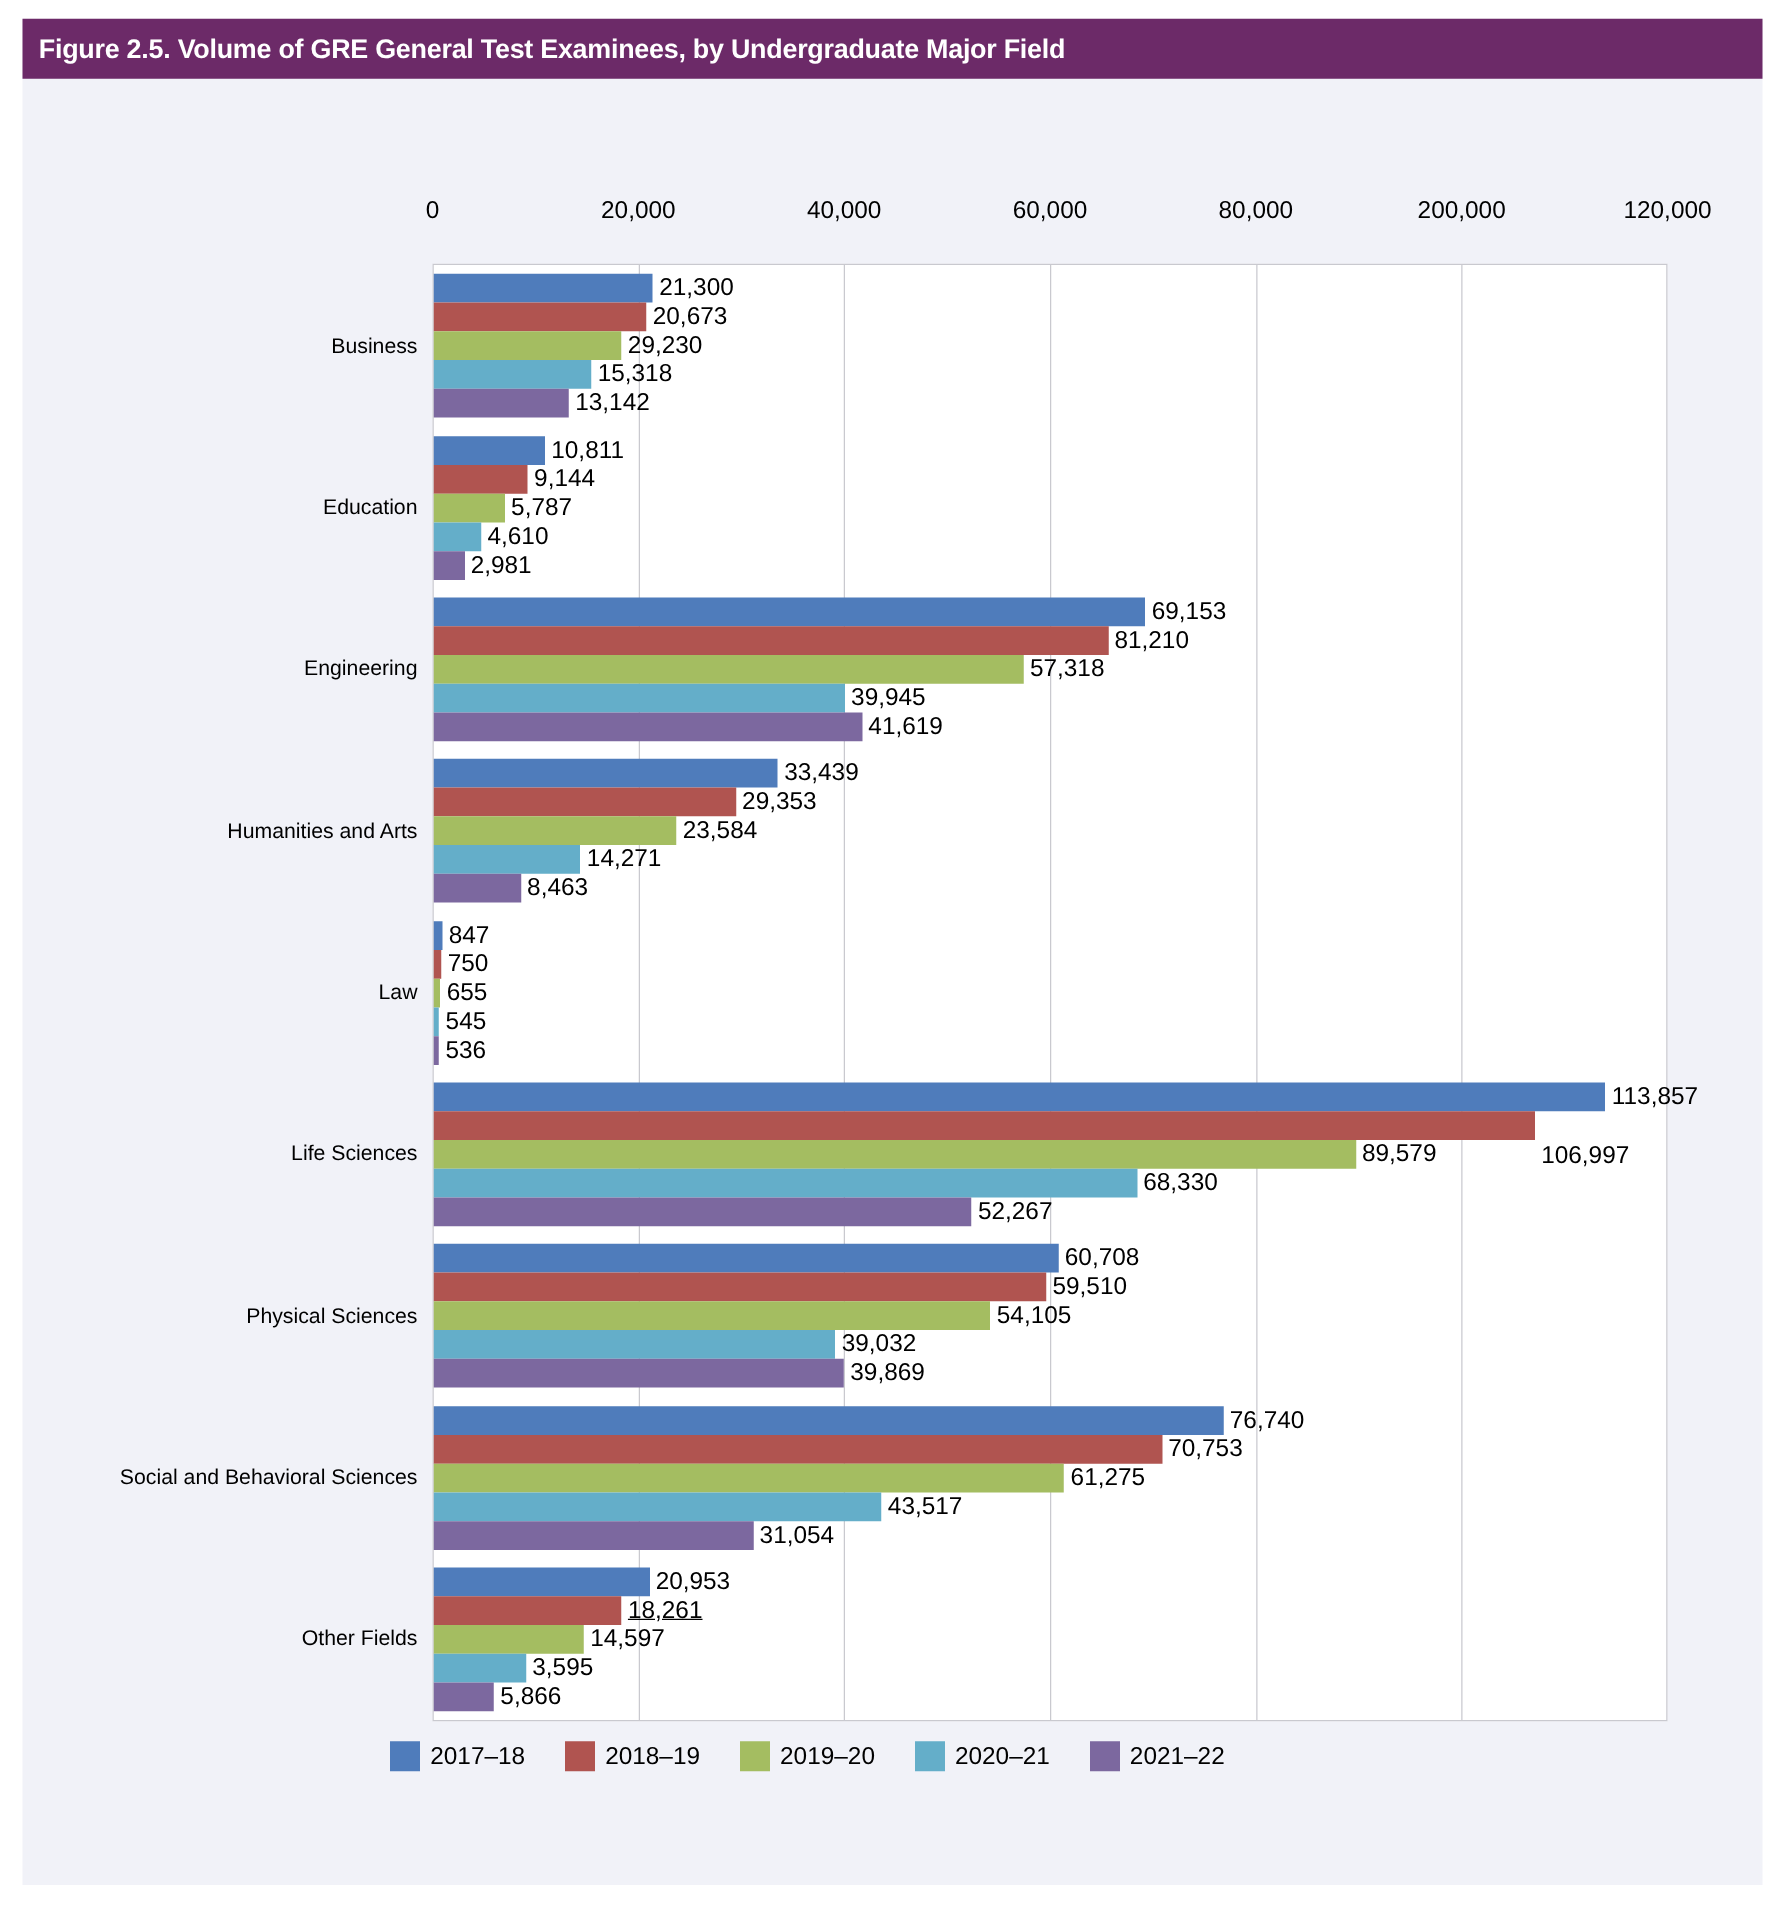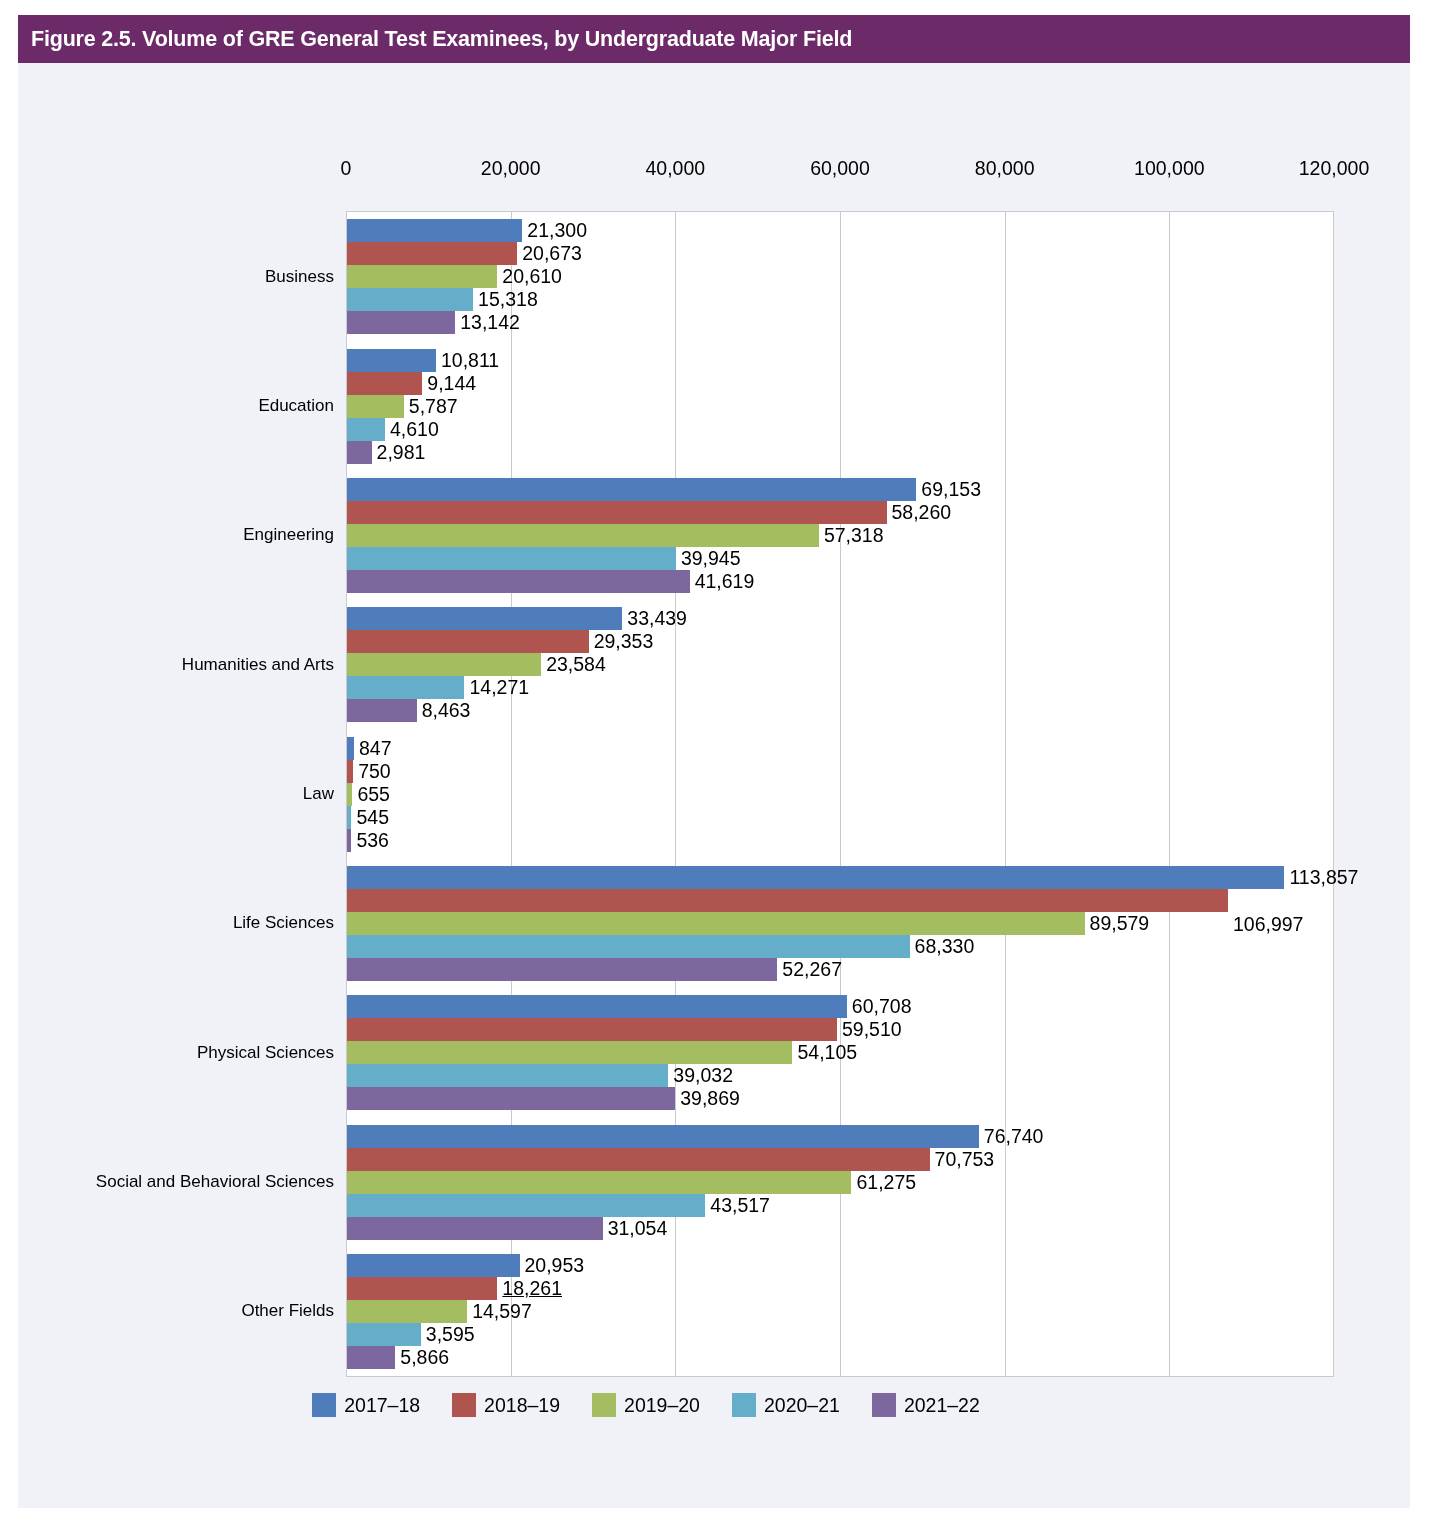--- a/index.html
+++ b/index.html
@@ -163,21 +163,21 @@
   </div>
 
   <div id="chart-area">
 
     <div id="x-axis">
         <div class="xtick" style="left: 0px;">0</div>
         <div class="xtick" style="left: 164.667px;">20,000</div>
         <div class="xtick" style="left: 329.333px;">40,000</div>
         <div class="xtick" style="left: 494px;">60,000</div>
         <div class="xtick" style="left: 658.667px;">80,000</div>
-        <div class="xtick" style="left: 823.333px;">100,000</div>
+        <div class="xtick" style="left: 823.333px;">200,000</div>
         <div class="xtick" style="left: 988px;">120,000</div>
       </div>
 
     <div id="plot-box">
         <div class="gridline" style="left: 163.667px;"></div>
         <div class="gridline" style="left: 328.333px;"></div>
         <div class="gridline" style="left: 493px;"></div>
         <div class="gridline" style="left: 657.667px;"></div>
         <div class="gridline" style="left: 822.333px;"></div>
       </div>
@@ -193,39 +193,39 @@
         <div class="cat-label" style="top: 971px;">Social and Behavioral Sciences</div>
         <div class="cat-label" style="top: 1100.33px;">Other Fields</div>
       </div>
 
     <div id="bars-layer">
         <div class="bar" style="left: 0px; top: 7.16667px; width: 175.37px; background: rgb(79, 124, 187);"></div>
         <div class="bar-label" style="left: 175.37px; top: 7.16667px;">21,300</div>
         <div class="bar" style="left: 0px; top: 30.1667px; width: 170.208px; background: rgb(176, 84, 80);"></div>
         <div class="bar-label" style="left: 170.208px; top: 30.1667px;">20,673</div>
         <div class="bar" style="left: 0px; top: 53.1667px; width: 150.308px; background: rgb(164, 189, 97);"></div>
-        <div class="bar-label" style="left: 150.308px; top: 53.1667px;">20,610</div>
+        <div class="bar-label" style="left: 150.308px; top: 53.1667px;">29,230</div>
         <div class="bar" style="left: 0px; top: 76.1667px; width: 126.118px; background: rgb(100, 174, 201);"></div>
         <div class="bar-label" style="left: 126.118px; top: 76.1667px;">15,318</div>
         <div class="bar" style="left: 0px; top: 99.1667px; width: 108.202px; background: rgb(124, 104, 159);"></div>
         <div class="bar-label" style="left: 108.202px; top: 99.1667px;">13,142</div>
         <div class="bar" style="left: 0px; top: 136.5px; width: 89.0106px; background: rgb(79, 124, 187);"></div>
         <div class="bar-label" style="left: 89.0106px; top: 136.5px;">10,811</div>
         <div class="bar" style="left: 0px; top: 159.5px; width: 75.2856px; background: rgb(176, 84, 80);"></div>
         <div class="bar-label" style="left: 75.2856px; top: 159.5px;">9,144</div>
         <div class="bar" style="left: 0px; top: 182.5px; width: 56.8676px; background: rgb(164, 189, 97);"></div>
         <div class="bar-label" style="left: 56.8676px; top: 182.5px;">5,787</div>
         <div class="bar" style="left: 0px; top: 205.5px; width: 37.9557px; background: rgb(100, 174, 201);"></div>
         <div class="bar-label" style="left: 37.9557px; top: 205.5px;">4,610</div>
         <div class="bar" style="left: 0px; top: 228.5px; width: 24.5436px; background: rgb(124, 104, 159);"></div>
         <div class="bar-label" style="left: 24.5436px; top: 228.5px;">2,981</div>
         <div class="bar" style="left: 0px; top: 265.833px; width: 569.36px; background: rgb(79, 124, 187);"></div>
         <div class="bar-label" style="left: 569.36px; top: 265.833px;">69,153</div>
         <div class="bar" style="left: 0px; top: 288.833px; width: 539.53px; background: rgb(176, 84, 80);"></div>
-        <div class="bar-label" style="left: 539.53px; top: 288.833px;">58,260</div>
+        <div class="bar-label" style="left: 539.53px; top: 288.833px;">81,210</div>
         <div class="bar" style="left: 0px; top: 311.833px; width: 471.918px; background: rgb(164, 189, 97);"></div>
         <div class="bar-label" style="left: 471.918px; top: 311.833px;">57,318</div>
         <div class="bar" style="left: 0px; top: 334.833px; width: 328.88px; background: rgb(100, 174, 201);"></div>
         <div class="bar-label" style="left: 328.88px; top: 334.833px;">39,945</div>
         <div class="bar" style="left: 0px; top: 357.833px; width: 342.663px; background: rgb(124, 104, 159);"></div>
         <div class="bar-label" style="left: 342.663px; top: 357.833px;">41,619</div>
         <div class="bar" style="left: 0px; top: 395.167px; width: 275.314px; background: rgb(79, 124, 187);"></div>
         <div class="bar-label" style="left: 275.314px; top: 395.167px;">33,439</div>
         <div class="bar" style="left: 0px; top: 418.167px; width: 241.673px; background: rgb(176, 84, 80);"></div>
         <div class="bar-label" style="left: 241.673px; top: 418.167px;">29,353</div>

